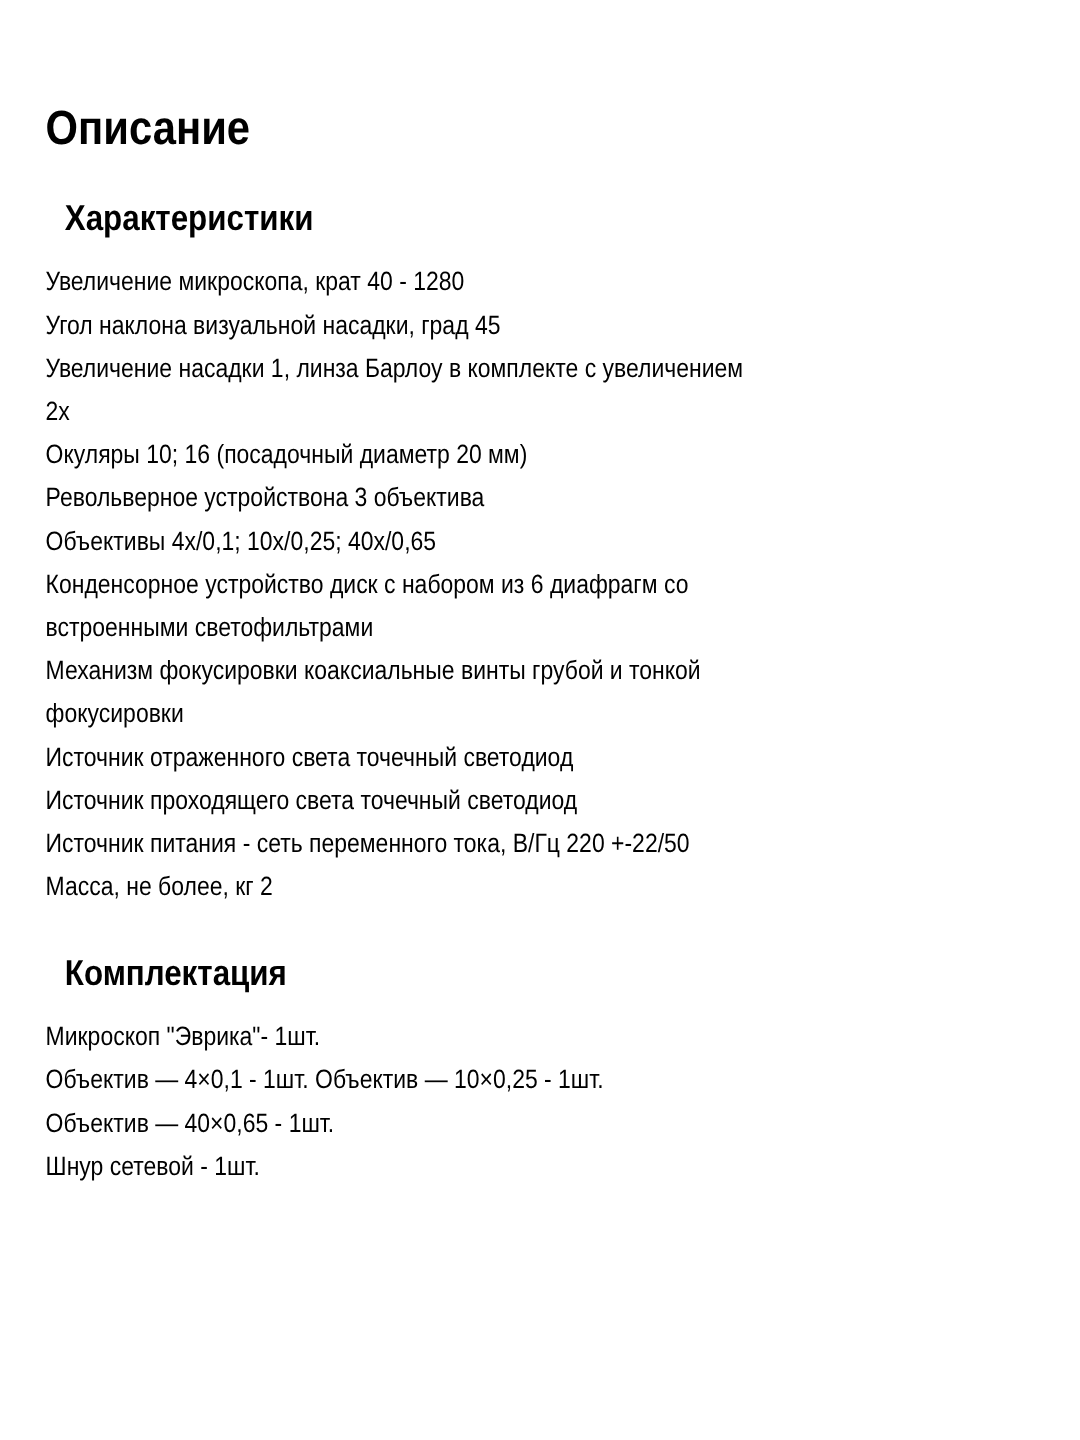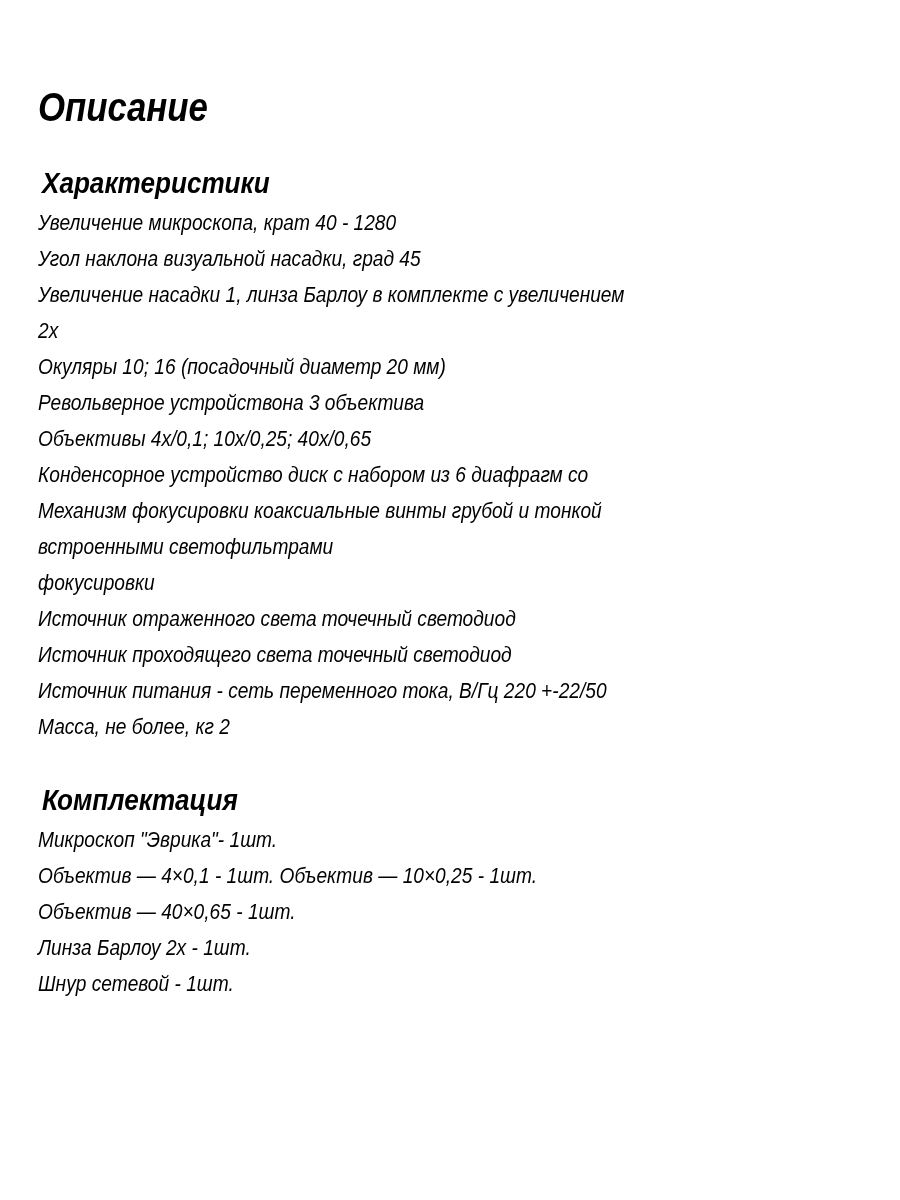--- a/index.html
+++ b/index.html
@@ -12,33 +12,32 @@
     height: 1200px;
     background: #ffffff;
     color: #000000;
     font-family: "Liberation Sans", sans-serif;
   }
   .page {
     box-sizing: border-box;
     width: 900px;
     height: 1200px;
     padding: 89px 30px 0 38px;
-    font-style: italic;
   }
   .doc-title {
     margin: 0;
     font-size: 40px;
     line-height: 36px;
     font-weight: 700;
   }
   section { margin: 0; }
   .sec-characteristics { margin-top: 40px; }
   .sec-package { margin-top: 37px; }
   .sec-heading {
-    margin: 4px;
+    margin: 16px;
     font-size: 30px;
     line-height: 36px;
     font-weight: 700;
   }
   .line {
     font-size: 22px;
     line-height: 36px;
     white-space: nowrap;
   }
   
@@ -59,31 +58,30 @@
   <section class="sec-characteristics">
     <h2 class="sec-heading"><span class="squeeze">Характеристики</span></h2>
     <div class="line"><span class="squeeze">Увеличение микроскопа, крат 40 - 1280</span></div>
     <div class="line"><span class="squeeze">Угол наклона визуальной насадки, град 45</span></div>
     <div class="line"><span class="squeeze">Увеличение насадки 1, линза Барлоу в комплекте с увеличением</span></div>
     <div class="line"><span class="squeeze">2х</span></div>
     <div class="line"><span class="squeeze">Окуляры 10; 16 (посадочный диаметр 20 мм)</span></div>
     <div class="line"><span class="squeeze">Револьверное устройствона 3 объектива</span></div>
     <div class="line"><span class="squeeze">Объективы 4х/0,1; 10х/0,25; 40х/0,65</span></div>
     <div class="line"><span class="squeeze">Конденсорное устройство диск с набором из 6 диафрагм со</span></div>
+    <div class="line"><span class="squeeze">встроенными светофильтрами</span></div>
     <div class="line"><span class="squeeze">Механизм фокусировки коаксиальные винты грубой и тонкой</span></div>
-    <div class="line"><span class="squeeze">встроенными светофильтрами</span></div>
     <div class="line"><span class="squeeze">фокусировки</span></div>
     <div class="line"><span class="squeeze">Источник отраженного света точечный светодиод</span></div>
     <div class="line"><span class="squeeze">Источник проходящего света точечный светодиод</span></div>
     <div class="line"><span class="squeeze">Источник питания - сеть переменного тока, В/Гц 220 +-22/50</span></div>
     <div class="line"><span class="squeeze">Масса, не более, кг 2</span></div>
   </section>
 
   <section class="sec-package">
     <h2 class="sec-heading"><span class="squeeze">Комплектация</span></h2>
     <div class="line"><span class="squeeze">Микроскоп "Эврика"- 1шт.</span></div>
     <div class="line"><span class="squeeze">Объектив — 4×0,1 - 1шт. Объектив — 10×0,25 - 1шт.</span></div>
     <div class="line"><span class="squeeze">Объектив — 40×0,65 - 1шт.</span></div>
-    <div class="line"><span class="squeeze">Линза Барлоу 2х - 1шт.</span></div>
     <div class="line"><span class="squeeze">Шнур сетевой - 1шт.</span></div>
   </section>
 
 </div>
 
 </body></html>

